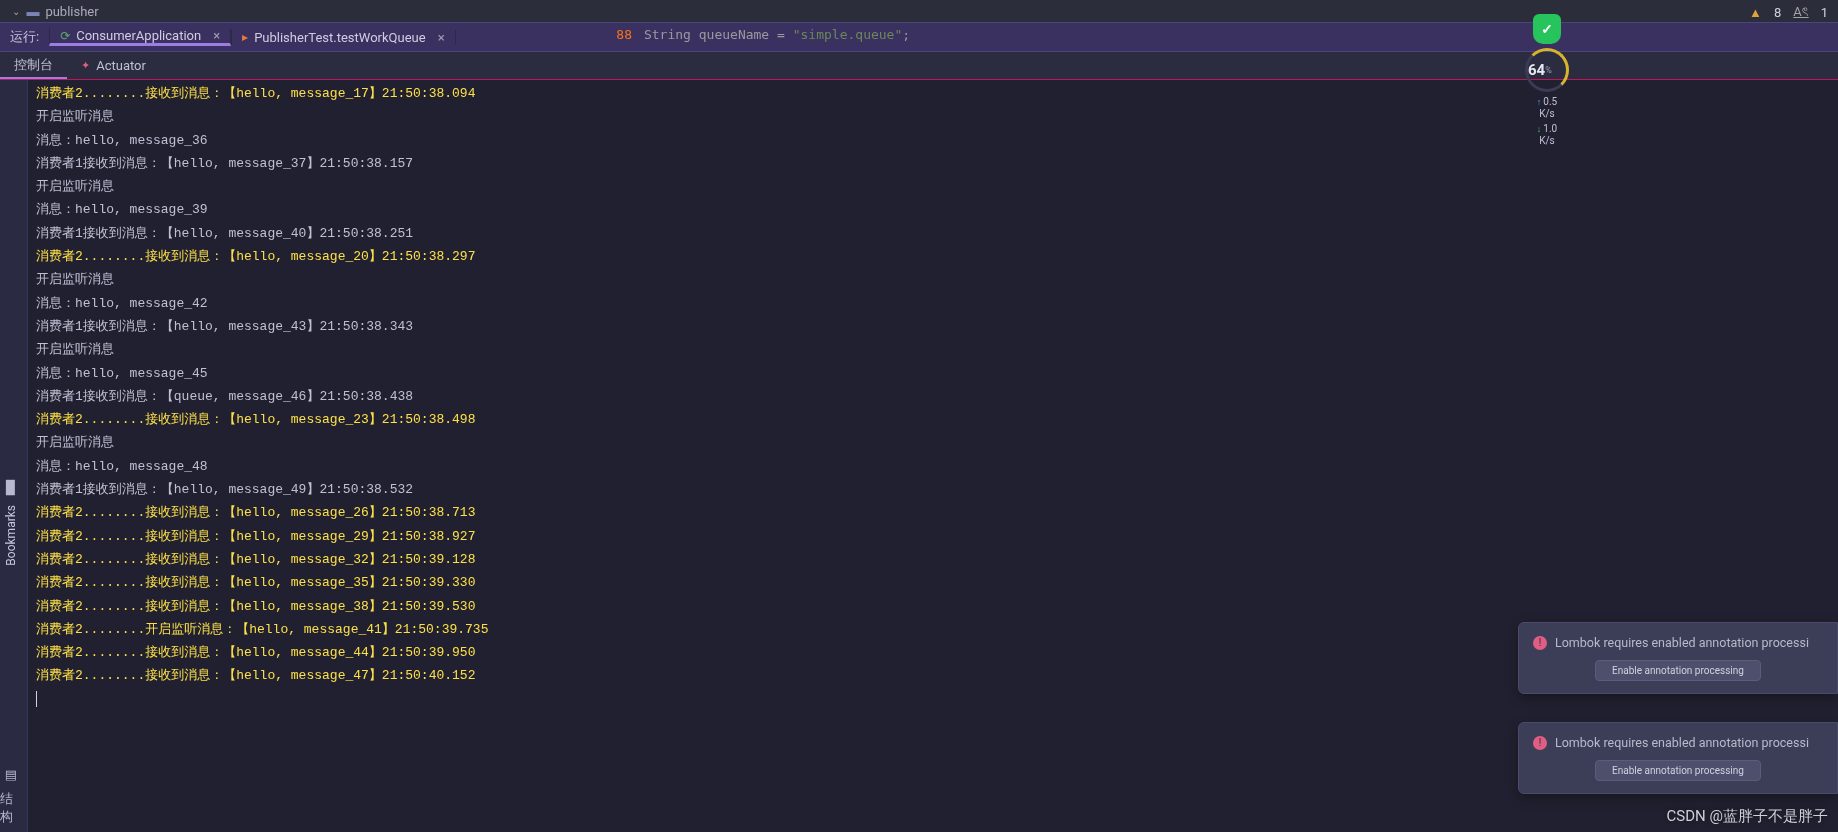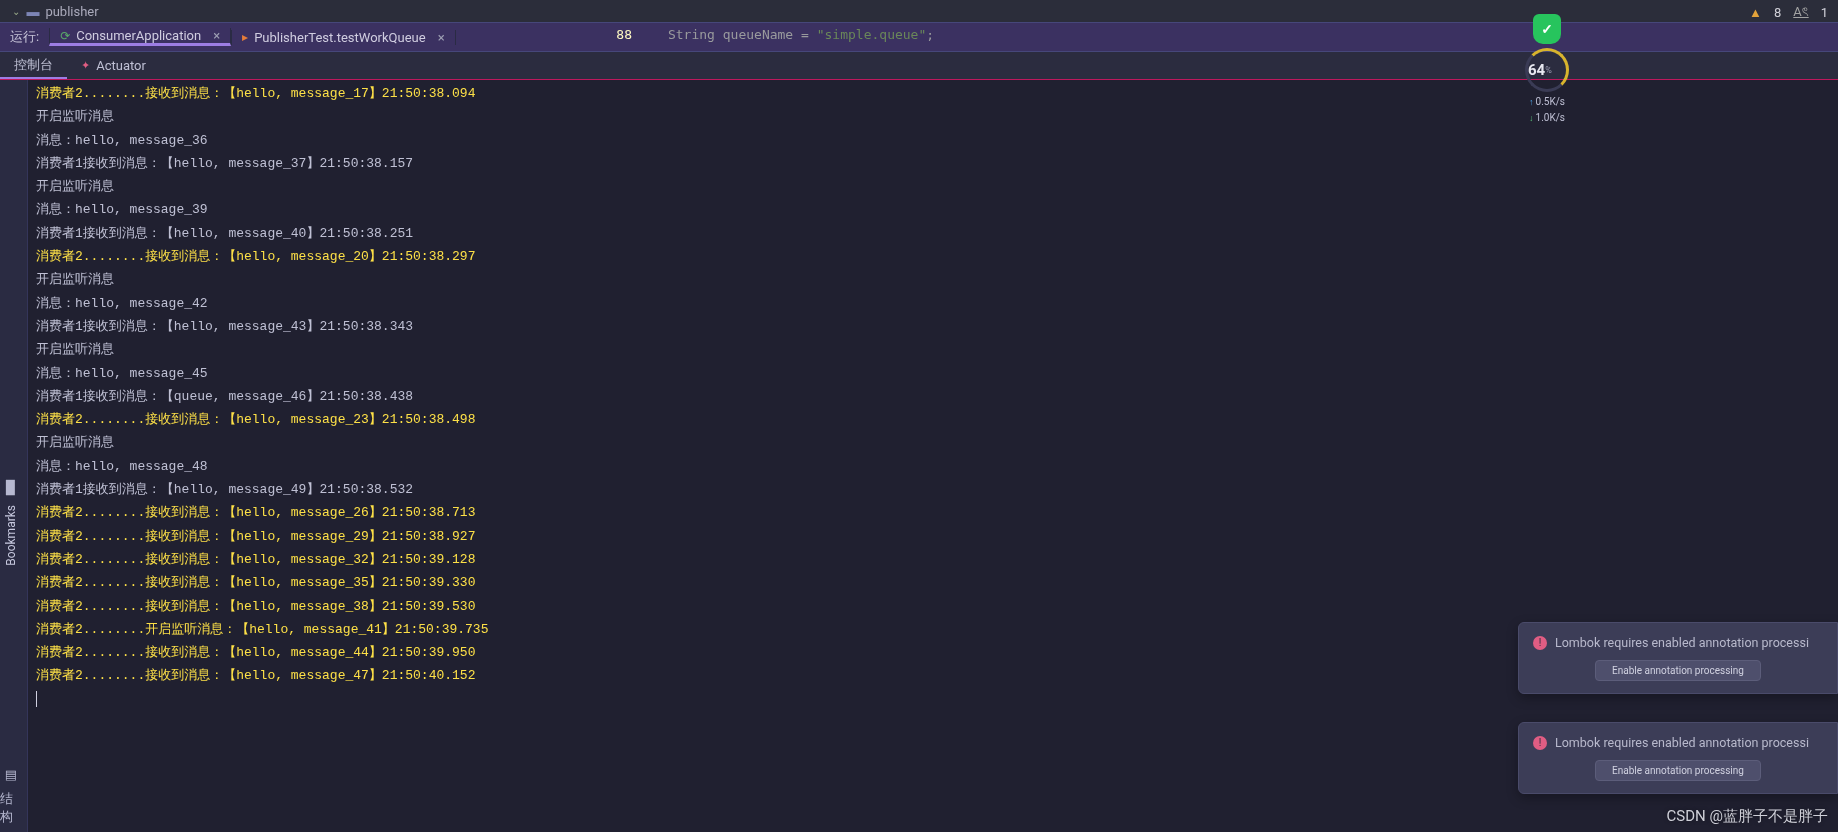--- a/index.html
+++ b/index.html
@@ -12,21 +12,21 @@
   .editor-strip { position:relative; height:22px; background:#2b2d3a; display:flex; }
   .file-tab { display:flex; align-items:center; gap:6px; padding:0 12px; color:#aab; }
   .file-tab .chev { font-size:10px; color:#9a8; }
   .file-icon { color:#7c84b5; }
   .editor-preview {
     position:absolute; left:585px; top:12px; color:#999a9d;
     font-family:Menlo,Consolas,monospace; font-size:13px;
     white-space:pre;
   }
   .editor-preview .str { color:#6a8759; }
-  .editor-preview .ln { color:#fef9c3; margin-right:36px; }
+  .editor-preview .ln { color:#f97316; margin-right:12px; }
   .top-status {
     position:absolute; right:10px; top:2px; display:flex; gap:12px; align-items:center;
     font-size:13px;
   }
   .warn-icon { color:#e2a23b; }
   .warn-count { color:#d0d0d8; }
   .typo-icon { color:#a3a3a3;text-decoration:underline; }
   
   .run-bar {
     height:30px; background:#3b3161; border-top:1px solid #46477a; border-bottom:1px solid #46477a;
@@ -90,21 +90,21 @@
     width:28px; height:30px; background:#27c45d; border-radius:6px 6px 10px 10px;
     position:relative; display:flex; align-items:center; justify-content:center;
   }
   .shield::after { content:"✓"; color:#fff; font-size:14px; font-weight:bold; }
   .ring {
     width:44px; height:44px; border:3px solid #3a3b55; border-right-color:#d8b42d; border-top-color:#d8b42d;
     border-radius:50%; display:flex; align-items:center; justify-content:flex-start;
     color:#e8e8f0; font-weight:bold; font-size:15px;
   }
   .ring span.pct { font-size:9px; font-weight:normal; color:#9a9bb0; }
-  .rate { display:flex; flex-direction:row; align-items:center; font-size:10px; color:#bfc0d4; line-height:1.1; }
+  .rate { display:flex; flex-direction:column; align-items:center; font-size:10px; color:#bfc0d4; line-height:1.1; }
   .rate .arrow { color:#4fa0df; font-size:9px; margin-right:2px; }
   .rate.down .arrow { color:#5abf7a; }
   
   .notif {
     position:absolute; right:0; width:320px; padding:12px 14px;
     background:#3c3d57; border:1px solid #4a4b6a; border-radius:6px 0 0 6px;
     color:#b8b9cc; box-shadow:0 4px 12px rgba(0,0,0,.3);
   }
   .notif-title { display:flex; align-items:center; gap:8px; font-size:12.5px; margin-bottom:10px; white-space:nowrap; overflow:hidden; }
   .notif-icon { width:14px; height:14px; border-radius:50%; background:#e05d83; display:inline-flex; align-items:center; justify-content:center; font-size:10px; color:#2b2c3f; }

